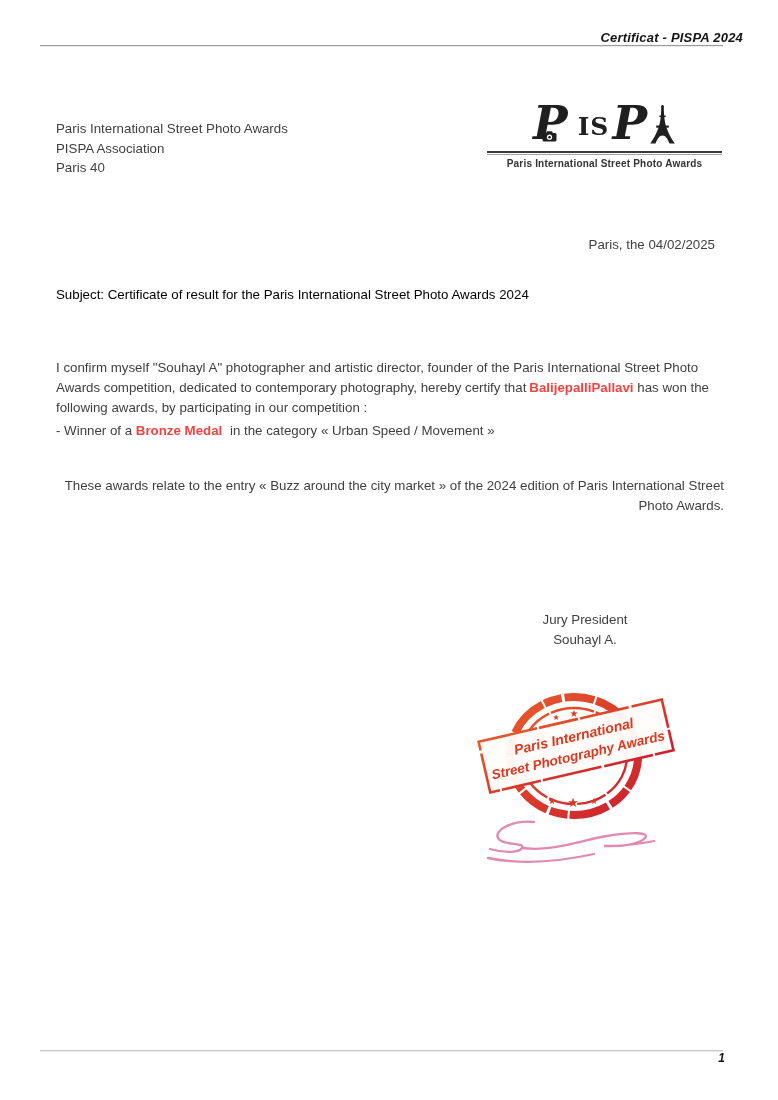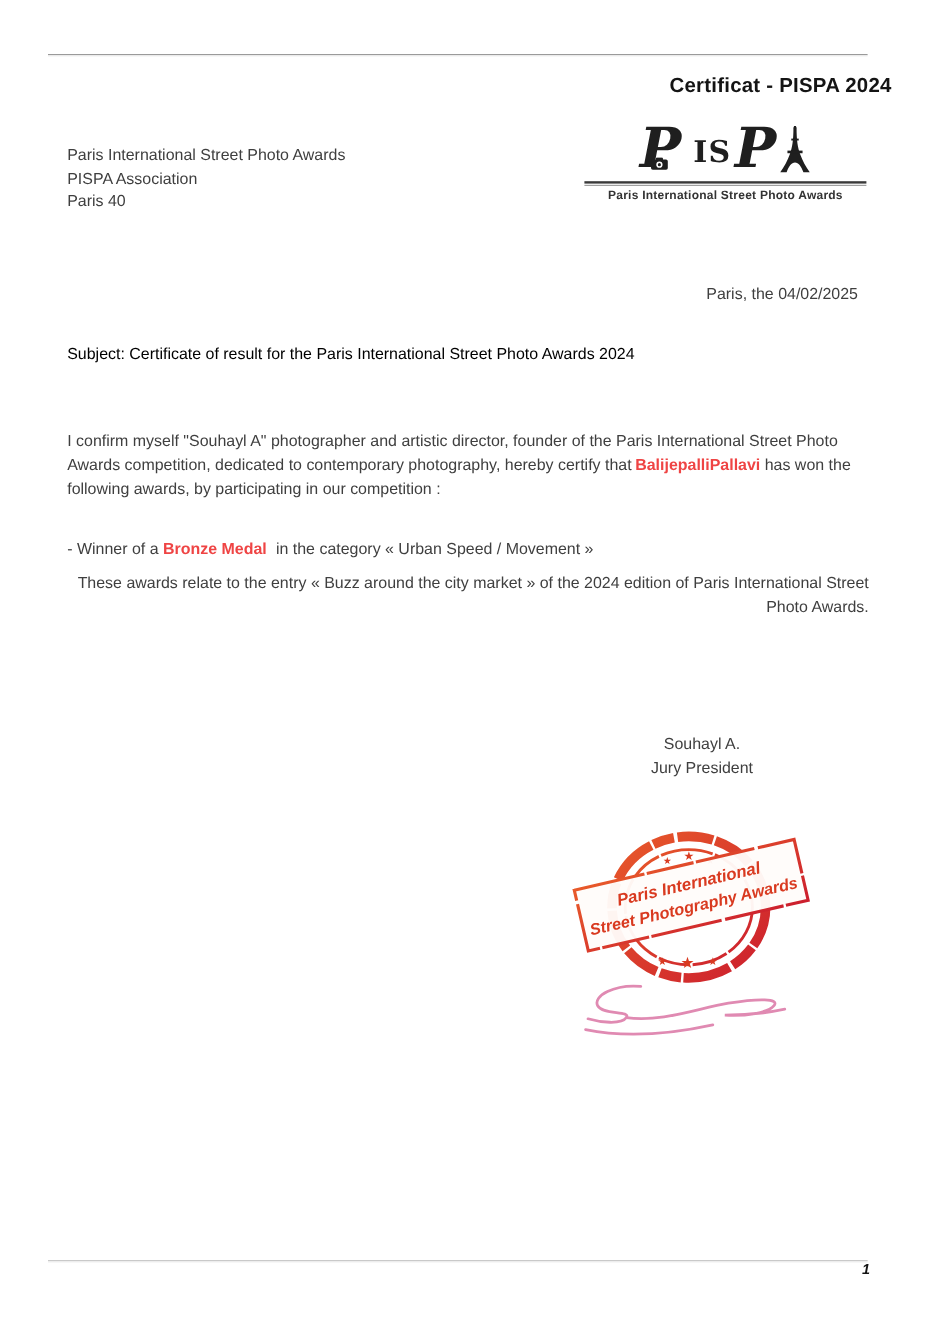--- a/index.html
+++ b/index.html
@@ -7,23 +7,22 @@
     position:relative;
     width:778px;height:1100px;
     background:#ffffff;
     font-family:"Liberation Sans", sans-serif;
     color:#404040;
     overflow:hidden;
   }
   
   .header-title{
     position:absolute;top:30px;right:35px;
-    font-size:17px;font-weight:bold;color:#141414;
+    font-size:13px;font-weight:bold;font-style:italic;color:#141414;
     letter-spacing:0.2px;
-    margin-top:32px;
   }
   .rule{
     position:absolute;left:40px;width:683px;height:0;
     border-top:1px solid #9a9a9a;border-bottom:1px solid #ececec;
   }
   .rule.header{top:45px;}
   .rule.footer{top:1050px;border-top-color:#c9c9c9;}
   .page-number{
     position:absolute;top:1051px;right:53px;
     font-size:12px;font-weight:bold;font-style:italic;color:#141414;
@@ -68,21 +67,21 @@
   }
   .subject{
     position:absolute;left:56px;top:287px;width:668px;
     font-size:13.3px;color:#000000;
   }
   .para{
     position:absolute;left:56px;width:668px;
     font-size:13.3px;line-height:19.7px;color:#3f3f3f;
   }
   .p1{top:345px;}
-  .award{top:435px;}
+  .award{top:408px;}
   .p2{top:463px;text-align:right;}
   .p3{top:523px;}
   .b{font-weight:bold;color:#ef4444;}
   .b.name{margin-left:3px;}
   .b.medal{margin-right:4px;}
   
   .sig-block{
     position:absolute;left:480px;top:610px;width:210px;
     text-align:center;font-size:13.3px;line-height:19.7px;color:#3f3f3f;
   }
@@ -133,22 +132,22 @@
   <div class="subject">Subject: Certificate of result for the Paris International Street Photo Awards 2024</div>
 
   <p class="para p1"><span>I confirm myself "Souhayl A" photographer and artistic director, founder of the Paris International Street Photo Awards competition, dedicated to contemporary photography, hereby certify that</span><span class="b name">BalijepalliPallavi</span><span> has won the following awards, by participating in our competition :</span></p>
 
   <p class="para award"><span>- Winner of a </span><span class="b medal">Bronze Medal</span><span> in the category « Urban Speed / Movement »</span></p>
 
   <p class="para p2">These awards relate to the entry « Buzz around the city market » of the 2024 edition of Paris International Street Photo Awards.</p>
 
 
   <div class="sig-block">
+    <div>Jury President</div>
     <div>Souhayl A.</div>
-    <div>Jury President</div>
   </div>
 
   <svg class="stamp" width="200" height="145" viewBox="0 0 200 145">
     <defs>
       <linearGradient id="stampGrad" x1="0" y1="0" x2="1" y2="1">
         <stop offset="0" stop-color="#e85a2a"></stop>
         <stop offset="1" stop-color="#cc1f2e"></stop>
       </linearGradient>
     </defs>
 

